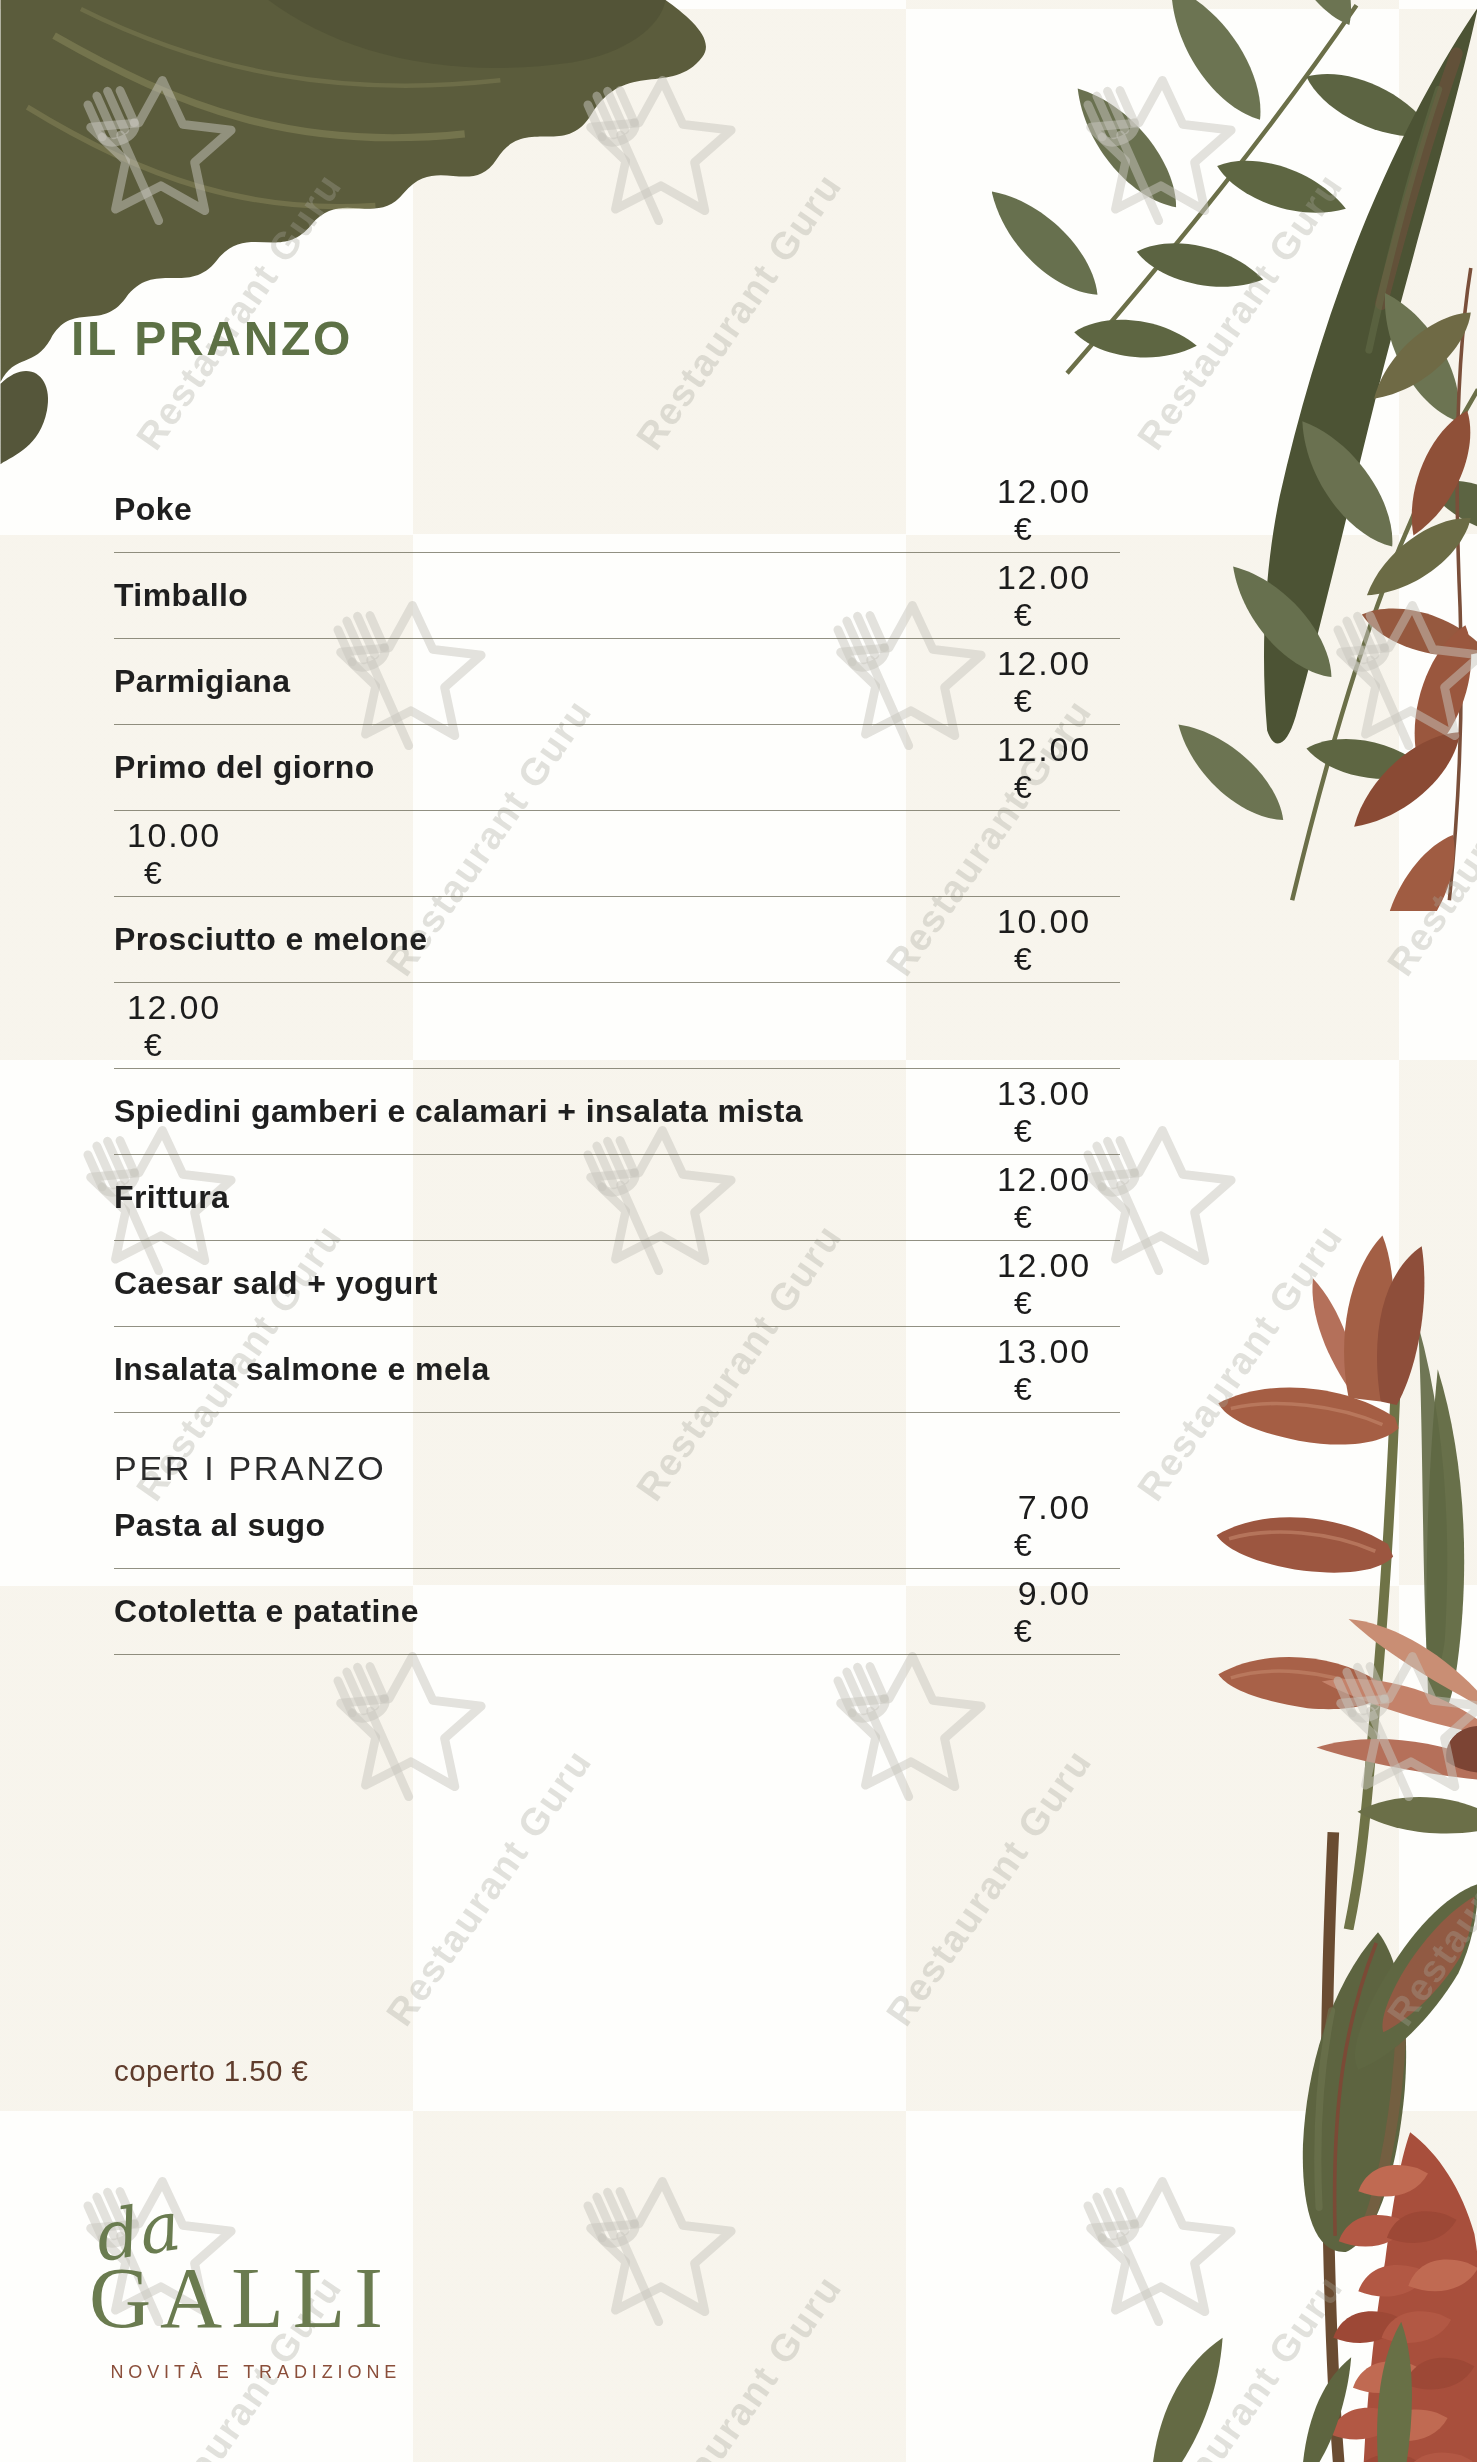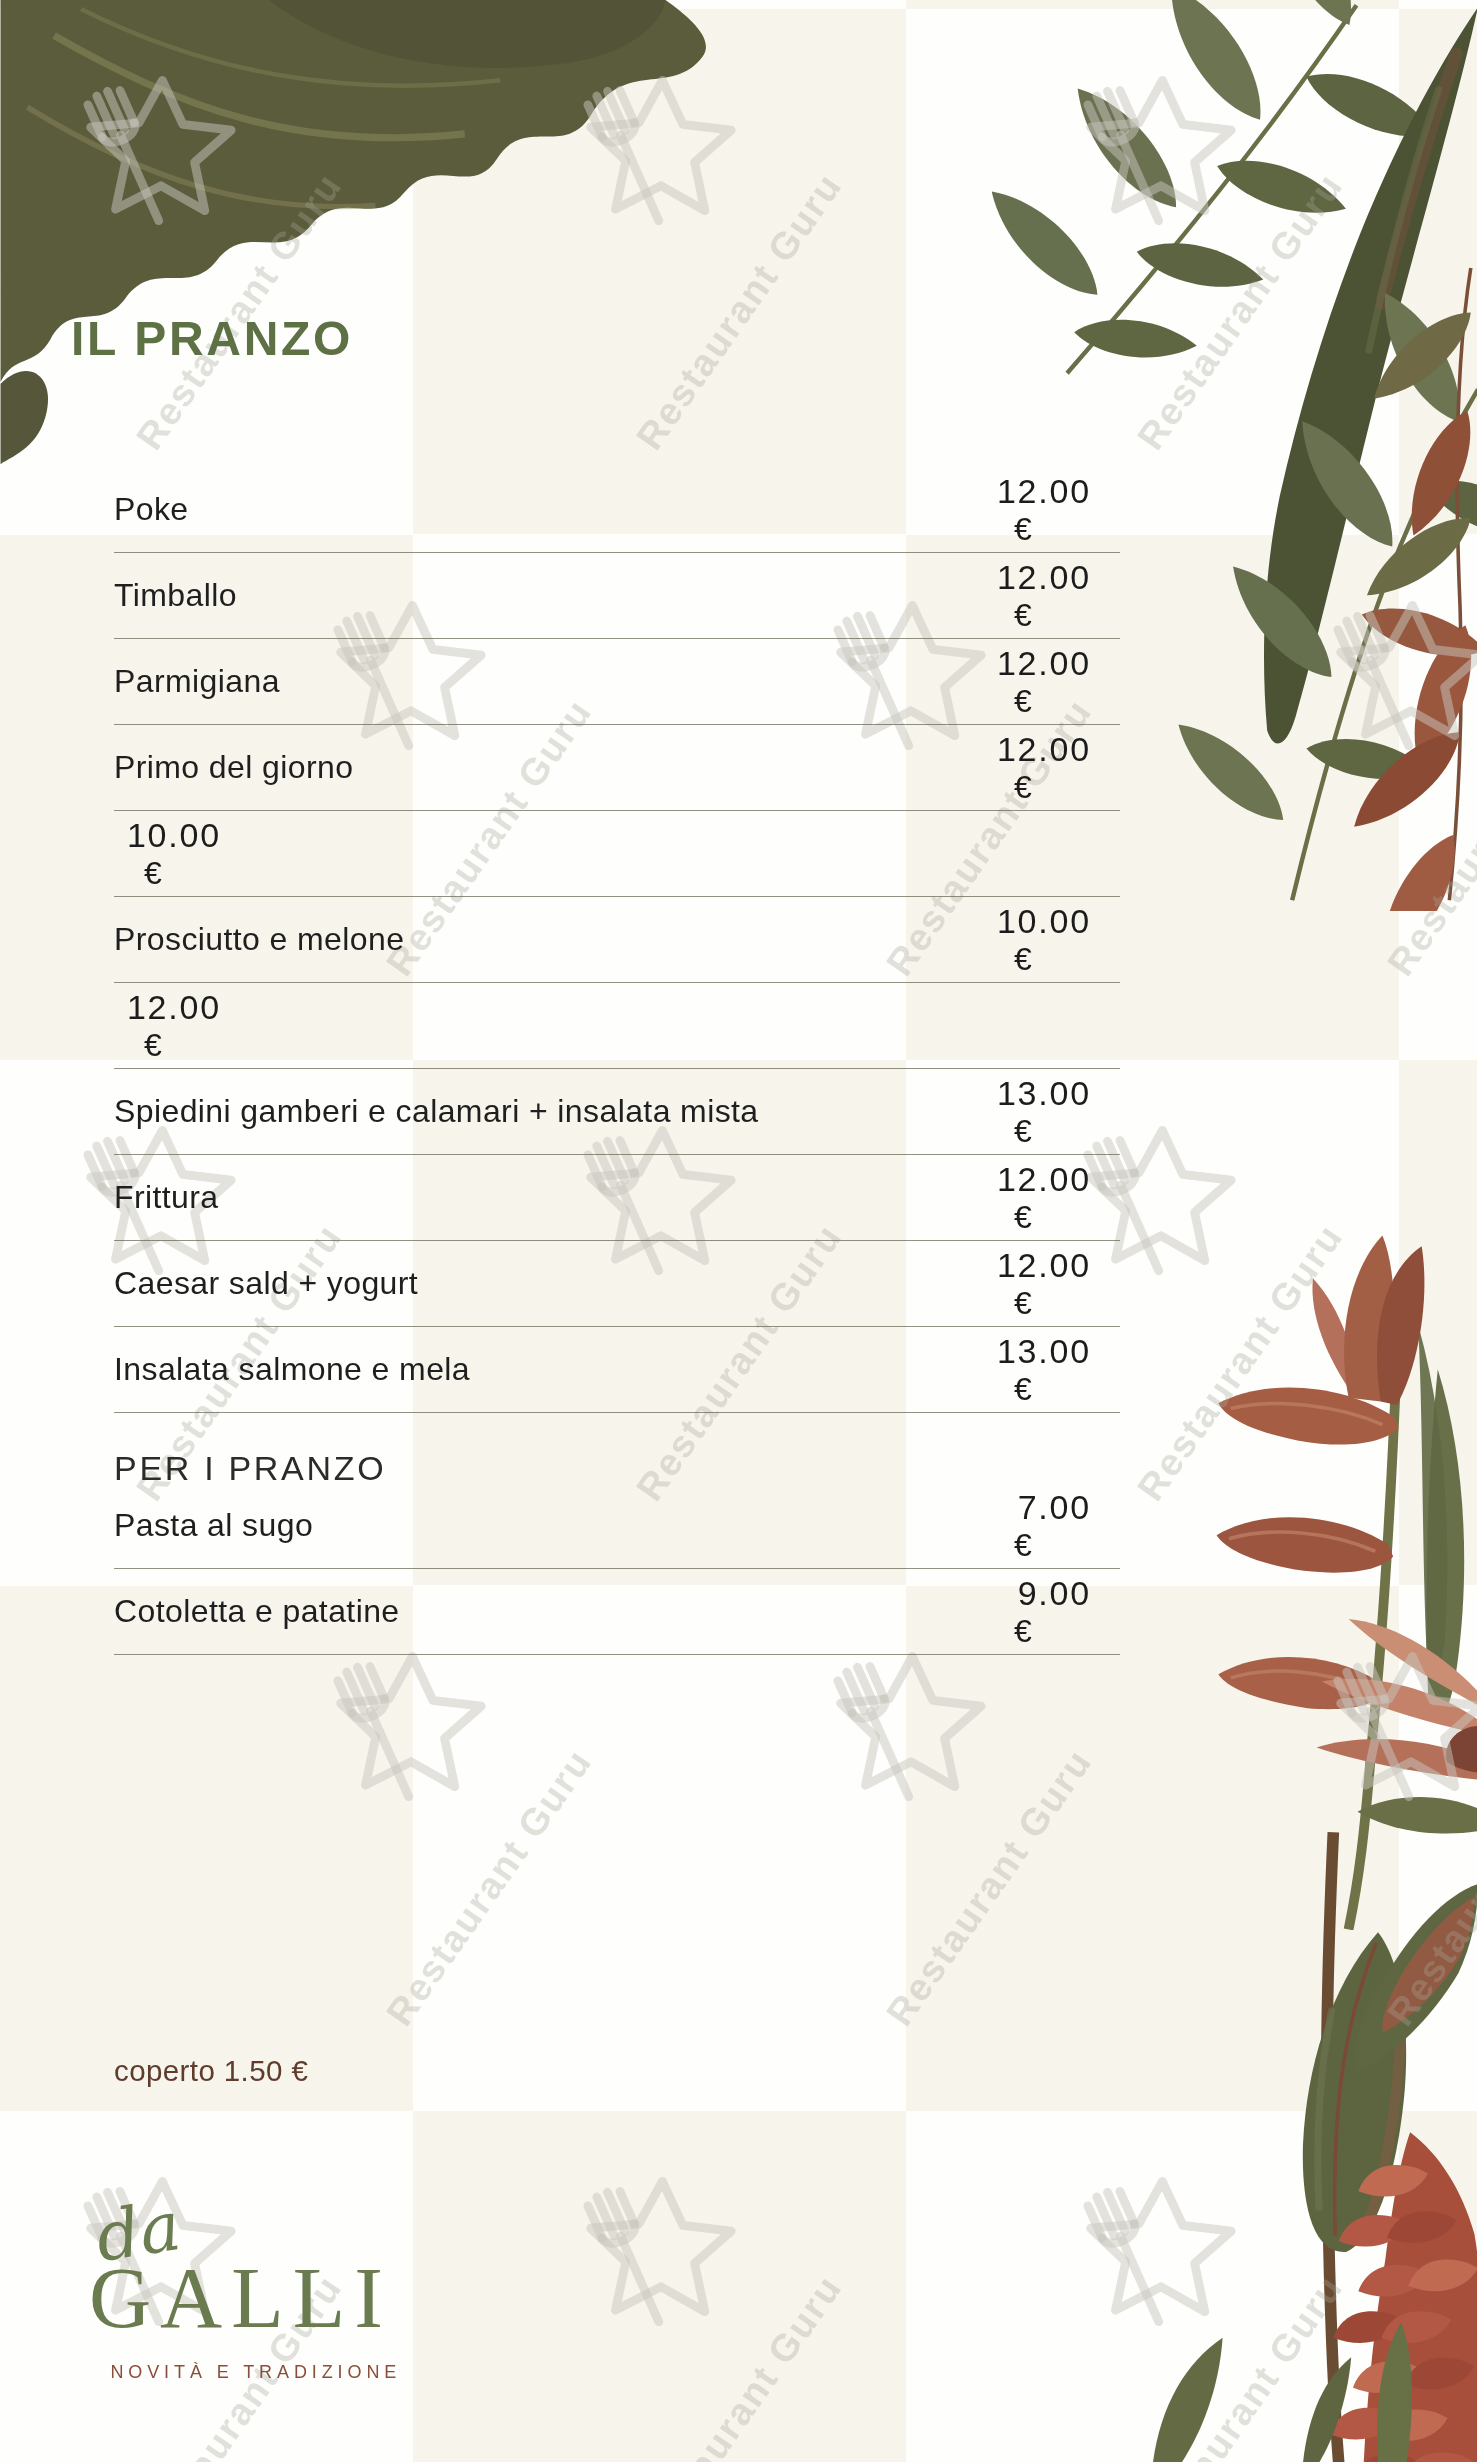--- a/index.html
+++ b/index.html
@@ -32,21 +32,21 @@
   .menu-list{position:absolute;left:114px;top:467px;width:1006px;}
   .kids-heading{
     position:absolute;left:114px;top:1446px;height:45px;display:flex;align-items:center;
     font-size:34px;font-weight:300;letter-spacing:2.7px;color:#2b2b2b;
   }
   .kids-list{position:absolute;left:114px;top:1483px;width:1006px;}
   .row{
     height:85px;display:flex;align-items:center;justify-content:space-between;
     border-bottom:1.8px solid rgba(98,97,78,.7);
   }
-  .dish{font-size:32px;font-weight:400;letter-spacing:0.4px;color:#1f1f1f;}
+  .dish{font-size:32px;font-weight:700;letter-spacing:0.4px;color:#1f1f1f;}
   .price{display:flex;padding-right:29px;flex-direction:column;}
   .price .num{
     display:inline-block;min-width:107px;text-align:right;
     font-size:34px;font-weight:300;letter-spacing:1.8px;color:#1c1c1c;
   }
   .price .cur{font-size:32px;font-weight:300;color:#1c1c1c;margin-left:30px;}
 
   .coperto{
     position:absolute;left:114px;top:2050px;height:41px;display:flex;align-items:center;
     font-size:29.5px;font-weight:400;letter-spacing:0.4px;color:#5f3c2c;

